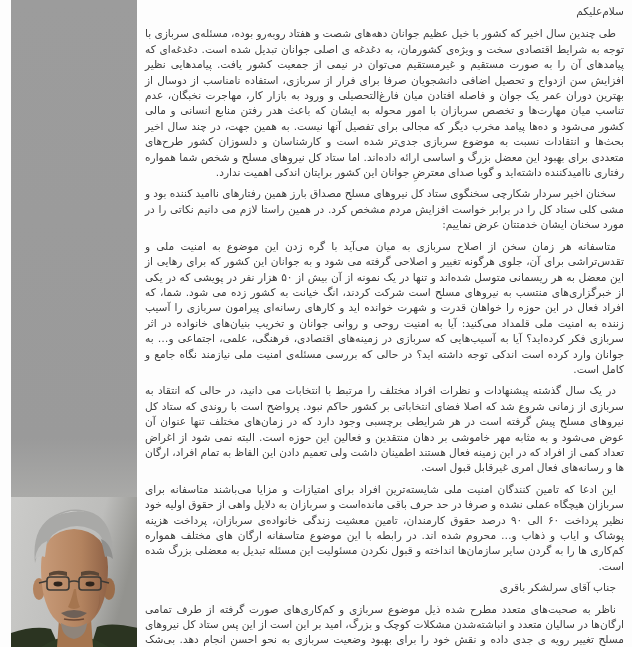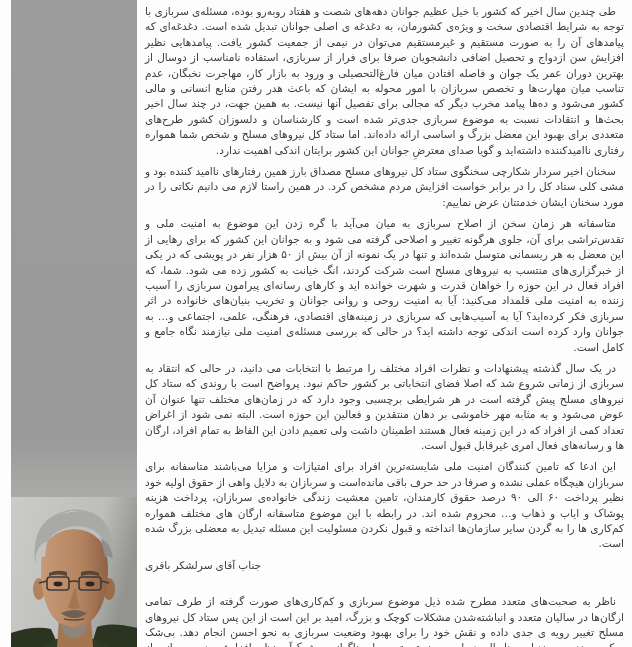--- a/index.html
+++ b/index.html
@@ -37,22 +37,22 @@
     margin:0 0 6px 0;
     text-indent:8px;
     word-spacing:-0.3px;
   }
   .text-col p.greeting{
     text-indent:0;
     margin-bottom:7px;
     text-align:right;
   }
   .text-col p.heading{
-    margin-bottom:21px;
-    text-align:left;
+    margin-bottom:6px;
+    text-align:right;
   }
 </style>
 </head>
 <body>
 
 <div class="page">
 
   <div class="gray-strip"></div>
 
   <div class="portrait">
@@ -105,20 +105,21 @@
 
       <path d="M53,122 Q63,124 73,122" fill="none" stroke="#6a4734" stroke-width="1.6"></path>
 
       <path d="M50,126 Q63,134 76,126 Q75,140 63,142 Q51,140 50,126 Z" fill="#8f847a"></path>
 
       <path d="M88,96 Q92,106 84,118 Q90,106 88,96 Z" fill="#8f6246" opacity="0.6"></path>
     </svg>
   </div>
 
   <div class="text-col">
+    <p class="greeting">سلام‌علیکم</p>
     <p>طی چندین سال اخیر که کشور با خیل عظیم جوانان دهه‌های شصت و هفتاد روبه‌رو بوده، مسئله‌ی سربازی با توجه به شرایط اقتصادی سخت و ویژه‌ی کشورمان، به دغدغه ی اصلی جوانان تبدیل شده است. دغدغه‌ای که پیامدهای آن را به صورت مستقیم و غیرمستقیم می‌توان در نیمی از جمعیت کشور یافت. پیامدهایی نظیر افزایش سن ازدواج و تحصیل اضافی دانشجویان صرفا برای فرار از سربازی، استفاده نامناسب از دوسال از بهترین دوران عمر یک جوان و فاصله افتادن میان فارغ‌التحصیلی و ورود به بازار کار، مهاجرت نخبگان، عدم تناسب میان مهارت‌ها و تخصص سربازان با امور محوله به ایشان که باعث هدر رفتن منابع انسانی و مالی کشور می‌شود و ده‌ها پیامد مخرب دیگر که مجالی برای تفصیل آنها نیست. به همین جهت، در چند سال اخیر بحث‌ها و انتقادات نسبت به موضوع سربازی جدی‌تر شده است و کارشناسان و دلسوزان کشور طرح‌های متعددی برای بهبود این معضل بزرگ و اساسی ارائه داده‌اند. اما ستاد کل نیروهای مسلح و شخص شما همواره رفتاری ناامیدکننده داشته‌اید و گویا صدای معترضِ جوانان این کشور برایتان اندکی اهمیت ندارد.</p>
     <p>سخنان اخیر سردار شکارچی سخنگوی ستاد کل نیروهای مسلح مصداق بارز همین رفتارهای ناامید کننده بود و مشی کلی ستاد کل را در برابر خواست افزایش مردم مشخص کرد. در همین راستا لازم می دانیم نکاتی را در مورد سخنان ایشان خدمتتان عرض نماییم:</p>
     <p>متاسفانه هر زمان سخن از اصلاح سربازی به میان می‌آید با گره زدن این موضوع به امنیت ملی و تقدس‌تراشی برای آن، جلوی هرگونه تغییر و اصلاحی گرفته می شود و به جوانان این کشور که برای رهایی از این معضل به هر ریسمانی متوسل شده‌اند و تنها در یک نمونه از آن بیش از ۵۰ هزار نفر در پویشی که در یکی از خبرگزاری‌های منتسب به نیروهای مسلح است شرکت کردند، انگ خیانت به کشور زده می شود. شما، که افراد فعال در این حوزه را خواهان قدرت و شهرت خوانده اید و کارهای رسانه‌ای پیرامون سربازی را آسیب زننده به امنیت ملی قلمداد می‌کنید: آیا به امنیت روحی و روانی جوانان و تخریب بنیان‌های خانواده در اثر سربازی فکر کرده‌اید؟ آیا به آسیب‌هایی که سربازی در زمینه‌های اقتصادی، فرهنگی، علمی، اجتماعی و… به جوانان وارد کرده است اندکی توجه داشته اید؟ در حالی که بررسی مسئله‌ی امنیت ملی نیازمند نگاه جامع و کامل است.</p>
     <p>در یک سال گذشته پیشنهادات و نظرات افراد مختلف را مرتبط با انتخابات می دانید، در حالی که انتقاد به سربازی از زمانی شروع شد که اصلا فضای انتخاباتی بر کشور حاکم نبود. پرواضح است با روندی که ستاد کل نیروهای مسلح پیش گرفته است در هر شرایطی برچسبی وجود دارد که در زمان‌های مختلف تنها عنوان آن عوض می‌شود و به مثابه مهر خاموشی بر دهان منتقدین و فعالین این حوزه است. البته نمی شود از اغراض تعداد کمی از افراد که در این زمینه فعال هستند اطمینان داشت ولی تعمیم دادن این الفاظ به تمام افراد، ارگان ها و رسانه‌های فعال امری غیرقابل قبول است.</p>
     <p>این ادعا که تامین کنندگان امنیت ملی شایسته‌ترین افراد برای امتیازات و مزایا می‌باشند متاسفانه برای سربازان هیچگاه عملی نشده و صرفا در حد حرف باقی مانده‌است و سربازان به دلایل واهی از حقوق اولیه خود نظیر پرداخت ۶۰ الی ۹۰ درصد حقوق کارمندان، تامین معشیت زندگی خانواده‌ی سربازان، پرداخت هزینه پوشاک و ایاب و ذهاب و… محروم شده اند. در رابطه با این موضوع متاسفانه ارگان های مختلف همواره کم‌کاری ها را به گردن سایر سازمان‌ها انداخته و قبول نکردن مسئولیت این مسئله تبدیل به معضلی بزرگ شده است.</p>
     <p class="heading">جناب آقای سرلشکر باقری</p>
     <p>ناظر به صحبت‌های متعدد مطرح شده ذیل موضوع سربازی و کم‌کاری‌های صورت گرفته از طرف تمامی ارگان‌ها در سالیان متعدد و انباشته‌شدن مشکلات کوچک و بزرگ، امید بر این است از این پس ستاد کل نیروهای مسلح تغییر رویه ی جدی داده و نقش خود را برای بهبود وضعیت سربازی به نحو احسن انجام دهد. بی‌شک سکوت چندین و چندباره جنابعالی در این موضوع و تصمیمات ناگهانی و شوک‌آور نظیر افزایش مدت سربازی از ۲۱ ماه به ۲۴ ماه و همچنین نگاه تک‌بعدی و امنیت‌زده حاکم بر این مسئله مجددا ناامیدی را در بین جوانان تشدید می کند و گویای این مدعا است که ستاد کل نیروهای مسلح هیچ عزمی برای بهبود شرایط فعلی و بررسی منطقی و کارشناسی مسئله‌ی سربازی ندارد. در همین راستا از جنابعالی خواهشمندیم نادیده گرفتن اعتراضات بحق جوانان و گروه‌های مختلف فعال در رابطه با مسئله‌ی سربازی را کنار بگذارید و برای یک بار هم که شده گوش شنوایی برای مطالبات بحق جوانان این مرز و بوم داشته باشید.</p>
   </div>
 
 </div>

